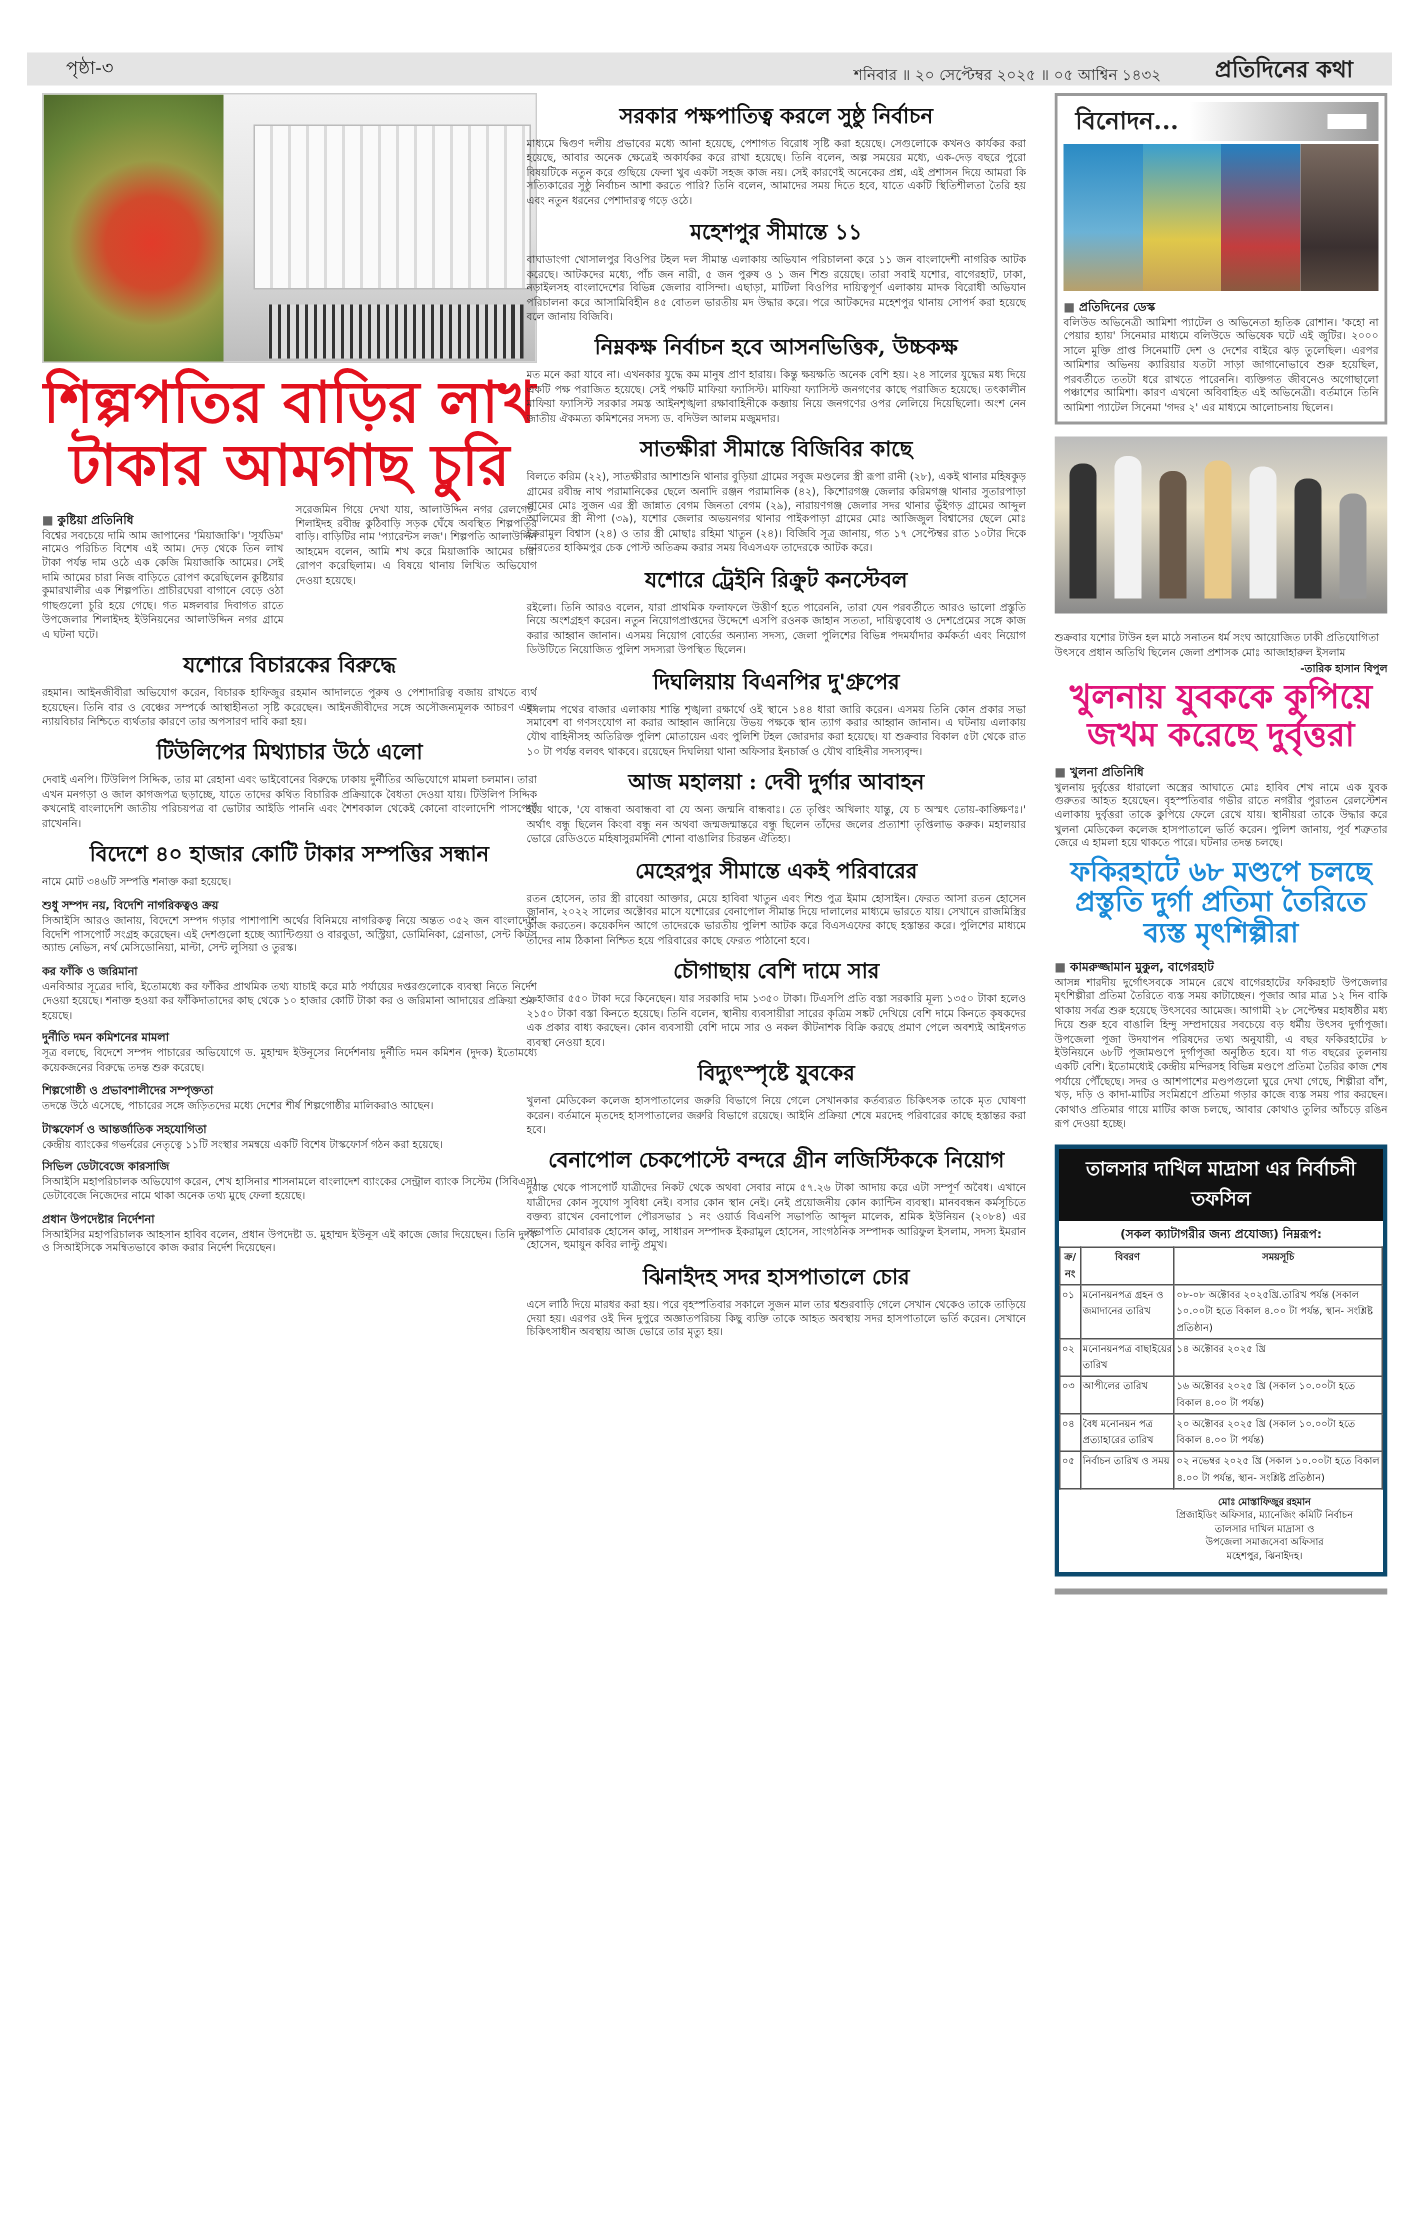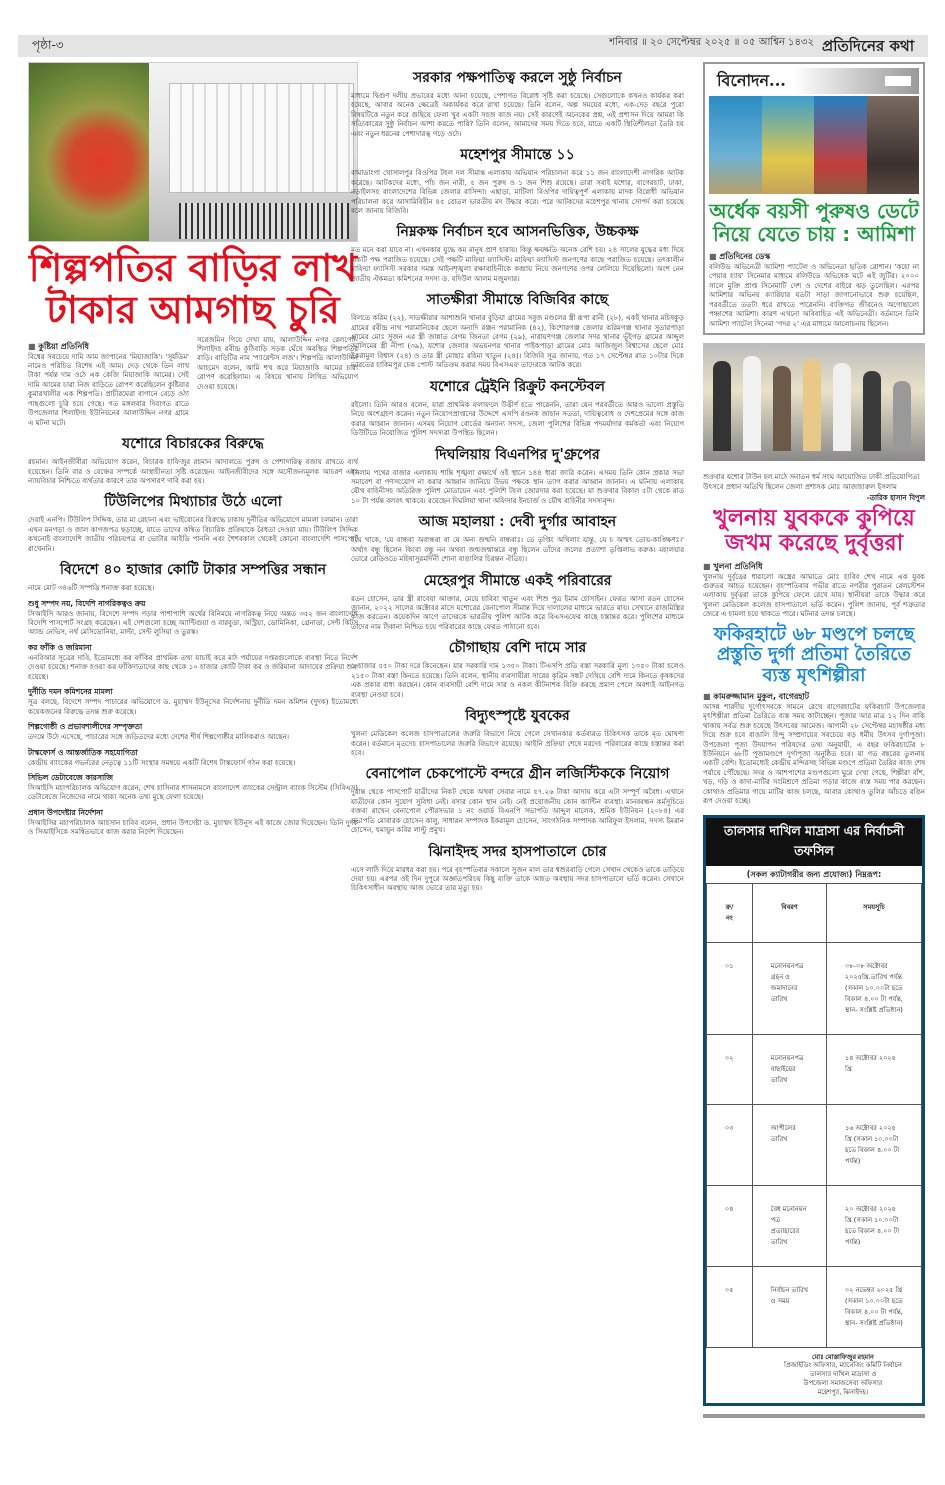--- a/index.html
+++ b/index.html
@@ -1,20 +1,20 @@
 <!DOCTYPE html>
 <html><head>
 <meta charset="utf-8">
 <style>
 *{box-sizing:border-box;margin:0;padding:0}
 html,body{width:945px;height:1485px;background:#fff;overflow:hidden}
 body{font-family:"DejaVu Sans",sans-serif;color:#222;position:relative}
-.hdr{position:absolute;left:18px;top:35px;width:910px;height:22px;background:#e4e4e4;display:flex;align-items:center;justify-content:space-between;padding:0 14px}
+.hdr{position:absolute;left:18px;top:35px;width:910px;height:22px;background:#e4e4e4;display:flex;align-items:center;justify-content:space-between;padding:0 26px}
 .hdr .pg{font-size:12px;color:#222}
-.hdr .right{display:flex;align-items:flex-start;gap:8px}
+.hdr .right{display:flex;align-items:flex-end;gap:36px}
 .hdr .date{font-size:10px;color:#333}
 .hdr .mast{font-family:"DejaVu Serif",serif;font-weight:bold;font-size:15px;color:#222}
 .col{position:absolute;top:62px;overflow:hidden}
 .c1{left:28px;width:330px;height:1405px}
 .c2{left:351px;width:333px;height:1405px}
 .c3{left:703px;width:222px;height:1405px}
 .photo{position:relative;overflow:hidden}
 .mansion{width:330px;height:180px;background:linear-gradient(180deg,#f3f3f3 0%,#e2e2e2 50%,#bdbdbd 100%);position:relative;border:1px solid #ccc}
 .mansion .mango{position:absolute;left:0;top:0;width:120px;height:180px;background:radial-gradient(circle at 60% 55%,#e23b2a 0,#d14a2c 25%,#9a9b46 45%,#6d8a3a 70%,#4f6a2c 100%)}
 .mansion .bldg{position:absolute;left:140px;top:20px;width:185px;height:110px;background:repeating-linear-gradient(90deg,#fafafa 0 10px,#dcdcdc 10px 12px);border:1px solid #bbb}
@@ -36,21 +36,21 @@
 .magenta{color:#e0147a;font-size:22px;font-weight:bold;text-align:center;line-height:1.15;margin-top:1px}
 .bluehead{color:#1a8ad8;font-size:18px;font-weight:bold;text-align:center;line-height:1.15;margin-top:4px}
 .crowd{height:118px;background:linear-gradient(180deg,#bcbcbc 0,#e9e1c8 40%,#8a8a8a 100%);position:relative}
 .crowd span{position:absolute;bottom:10px;width:18px;border-radius:8px 8px 0 0}
 .caption{font-size:7px;line-height:1.35;color:#333;margin-top:12px}
 .credit{text-align:right;font-size:7px;font-weight:bold}
 .notice{border:3px solid #0c4a6e;margin-top:8px}
 .notice .nt{background:#111;color:#fff;font-size:12.5px;font-weight:bold;text-align:center;padding:4px 2px}
 .notice .sub{font-size:8px;font-weight:bold;text-align:center;padding:2px}
 .notice table{width:100%;border-collapse:collapse;font-size:6.5px}
-.notice td,.notice th{border:1px solid #555;padding:18px;vertical-align:top;text-align:left}
+.notice td,.notice th{border:1px solid #555;padding:1px;vertical-align:top;text-align:left}
 .notice th{text-align:center}
 .sign{text-align:center;font-size:6.5px;line-height:1.4;padding:4px 2px 6px 60px}
 .bottombar{height:4px;background:#999;margin-top:8px}
 </style>
 </head>
 <body>
 
 <div class="hdr">
   <span class="pg">পৃষ্ঠা-৩</span>
   <div class="right">
@@ -131,21 +131,20 @@
     <div class="binodon">
       <span>বিনোদন...</span>
       <span class="wbox"></span>
     </div>
     <div class="strip">
       <div style="background:linear-gradient(180deg,#2b8bc4,#6bb2d6 60%,#b8a06a)"></div>
       <div style="background:linear-gradient(180deg,#3a9fcf,#e0c84a 65%,#c6a25a)"></div>
       <div style="background:linear-gradient(180deg,#2480c0,#c43d3d 70%,#8a5a40)"></div>
       <div style="background:linear-gradient(180deg,#7a6a60,#3a3030 70%,#5a4a40)"></div>
     </div>
-    <div class="greenhead">অর্ধেক বয়সী পুরুষও ডেটে নিয়ে যেতে চায় : আমিশা</div>
     <div class="byline">প্রতিদিনের ডেস্ক</div>
     <div class="txt">বলিউড অভিনেত্রী আমিশা প্যাটেল ও অভিনেতা হৃতিক রোশান। 'কহো না পেয়ার হ্যায়' সিনেমার মাধ্যমে বলিউডে অভিষেক ঘটে এই জুটির। ২০০০ সালে মুক্তি প্রাপ্ত সিনেমাটি দেশ ও দেশের বাইরে ঝড় তুলেছিল। এরপর আমিশার অভিনয় ক্যারিয়ার যতটা সাড়া জাগানোভাবে শুরু হয়েছিল, পরবর্তীতে ততটা ধরে রাখতে পারেননি। ব্যক্তিগত জীবনেও অগোছালো পঞ্চাশের আমিশা। কারণ এখনো অবিবাহিত এই অভিনেত্রী। বর্তমানে তিনি আমিশা প্যাটেল সিনেমা 'গদর ২' এর মাধ্যমে আলোচনায় ছিলেন।</div>
   </div>
 
   <div class="crowd photo" style="margin-top:8px">
     <span style="left:10px;height:90px;background:#333"></span>
     <span style="left:40px;height:95px;background:#f2f2f2"></span>
     <span style="left:70px;height:85px;background:#6b5a4a"></span>
     <span style="left:100px;height:92px;background:#e8c98a"></span>
     <span style="left:130px;height:88px;background:#f0f0f0"></span>

